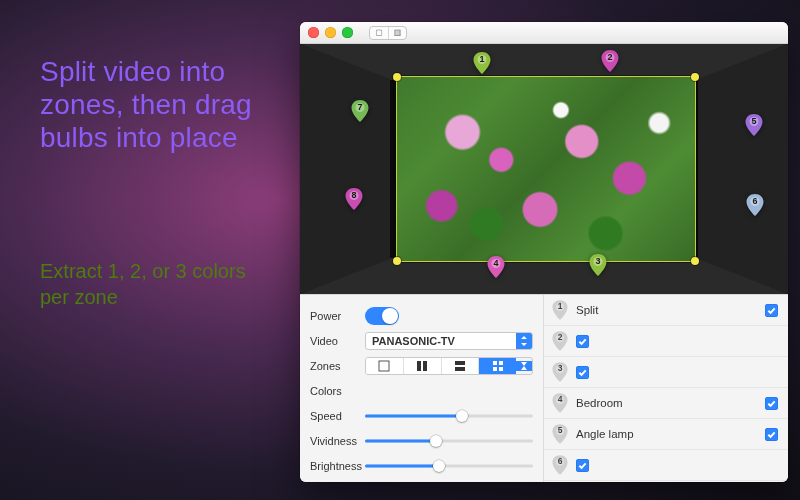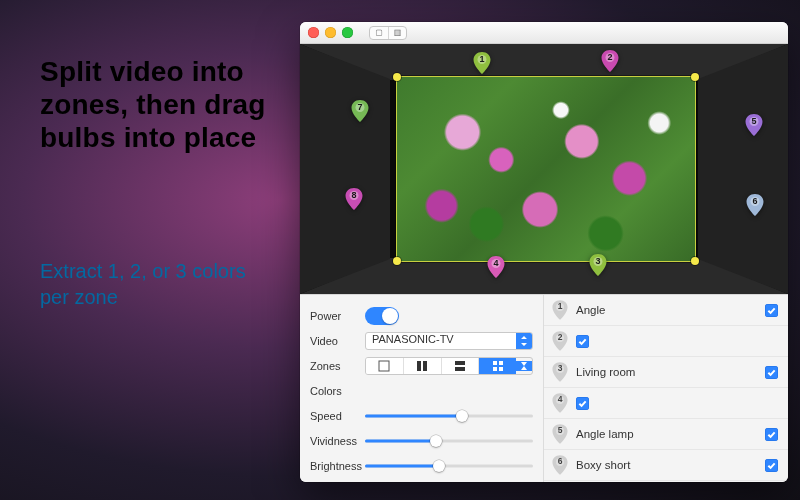--- a/index.html
+++ b/index.html
@@ -6,31 +6,31 @@
   html, body { width: 800px; height: 500px; overflow: hidden; font-family: -apple-system, "Helvetica Neue", Arial, sans-serif; }
   body {
     background: radial-gradient(ellipse at 35% 40%, #8d3e7a 0%, #4b2a52 35%, #201a2c 65%, #121017 100%);
   }
 
   
   .caption-hero {
     position: absolute;
     left: 40px; top: 55px;
     width: 240px;
-    color: #000000;
+    color: #8b5cf6;
     font-size: 28px;
-    font-weight: 700;
+    font-weight: 400;
     line-height: 1.18;
     letter-spacing: .2px;
   }
   .caption-sub {
     position: absolute;
     left: 40px; top: 258px;
     width: 230px;
-    color: #0369a1;
+    color: #4d7c0f;
     font-size: 20px;
     font-weight: 300;
     line-height: 1.3;
   }
 
   
   .window {
     position: absolute;
     left: 300px; top: 22px;
     width: 488px; height: 460px;
@@ -149,23 +149,23 @@
     background:#2f86ff;
   }
   .toggle::after{
     content:""; position:absolute; right:1px; top:1px;
     width:16px; height:16px; border-radius:50%; background:#fff;
     box-shadow:0 1px 2px rgba(0,0,0,.25);
   }
 
   
   .mac-select {
-    display:flex; align-items:flex-start; width:100%;
+    display:flex; align-items:center; width:100%;
     height:18px; border:1px solid #c9c9c9; border-radius:3px;
-    background:#fff; font-size:11px; overflow:hidden;
+    background:#fff; font-size:11px; overflow:hidden;font-weight:bold;
   }
   .mac-select .val { flex:1; padding:0 6px; white-space:nowrap; overflow:hidden; text-overflow:ellipsis; }
   .mac-select .arrow {
     width:16px; height:100%;
     background:#2f86ff; display:flex; align-items:center; justify-content:center;
   }
   .mac-select .arrow svg { width:8px; height:10px; fill:#fff; }
 
   
   .zone-picker {
@@ -405,21 +405,21 @@
           </div>
       </div>
     </div>
 
     <div class="bulblist" id="bulblist">
         <div class="bulb-row">
           <div class="pin-mini"><svg viewBox="0 0 18 22">
               <path d="M9 0C4 0 .5 3.4.5 7.8c0 5.6 7.1 13 8.1 14 .2.2.6.2.8 0 1-1 8.1-8.4 8.1-14C17.5 3.4 14 0 9 0z" fill="#cfcfcf"></path>
               <circle cx="9" cy="7.5" r="4.5" fill="rgba(255,255,255,.35)"></circle>
             </svg><div class="n">1</div></div>
-          <div class="name">Angle</div>
+          <div class="name">Split</div>
           <div class="chk">
             <svg viewBox="0 0 10 10">
               <path d="M1.5 5.2 4 7.7l4.5-5"></path>
             </svg>
           </div>
         </div>
         <div class="bulb-row">
           <div class="pin-mini"><svg viewBox="0 0 18 22">
               <path d="M9 0C4 0 .5 3.4.5 7.8c0 5.6 7.1 13 8.1 14 .2.2.6.2.8 0 1-1 8.1-8.4 8.1-14C17.5 3.4 14 0 9 0z" fill="#cfcfcf"></path>
               <circle cx="9" cy="7.5" r="4.5" fill="rgba(255,255,255,.35)"></circle>
@@ -428,32 +428,32 @@
             <svg viewBox="0 0 10 10">
               <path d="M1.5 5.2 4 7.7l4.5-5"></path>
             </svg>
           </div>
         </div>
         <div class="bulb-row">
           <div class="pin-mini"><svg viewBox="0 0 18 22">
               <path d="M9 0C4 0 .5 3.4.5 7.8c0 5.6 7.1 13 8.1 14 .2.2.6.2.8 0 1-1 8.1-8.4 8.1-14C17.5 3.4 14 0 9 0z" fill="#cfcfcf"></path>
               <circle cx="9" cy="7.5" r="4.5" fill="rgba(255,255,255,.35)"></circle>
             </svg><div class="n">3</div></div>
-          <div class="name">Living room</div>
           <div class="chk">
             <svg viewBox="0 0 10 10">
               <path d="M1.5 5.2 4 7.7l4.5-5"></path>
             </svg>
           </div>
         </div>
         <div class="bulb-row">
           <div class="pin-mini"><svg viewBox="0 0 18 22">
               <path d="M9 0C4 0 .5 3.4.5 7.8c0 5.6 7.1 13 8.1 14 .2.2.6.2.8 0 1-1 8.1-8.4 8.1-14C17.5 3.4 14 0 9 0z" fill="#cfcfcf"></path>
               <circle cx="9" cy="7.5" r="4.5" fill="rgba(255,255,255,.35)"></circle>
             </svg><div class="n">4</div></div>
+          <div class="name">Bedroom</div>
           <div class="chk">
             <svg viewBox="0 0 10 10">
               <path d="M1.5 5.2 4 7.7l4.5-5"></path>
             </svg>
           </div>
         </div>
         <div class="bulb-row">
           <div class="pin-mini"><svg viewBox="0 0 18 22">
               <path d="M9 0C4 0 .5 3.4.5 7.8c0 5.6 7.1 13 8.1 14 .2.2.6.2.8 0 1-1 8.1-8.4 8.1-14C17.5 3.4 14 0 9 0z" fill="#cfcfcf"></path>
               <circle cx="9" cy="7.5" r="4.5" fill="rgba(255,255,255,.35)"></circle>
@@ -463,21 +463,20 @@
             <svg viewBox="0 0 10 10">
               <path d="M1.5 5.2 4 7.7l4.5-5"></path>
             </svg>
           </div>
         </div>
         <div class="bulb-row">
           <div class="pin-mini"><svg viewBox="0 0 18 22">
               <path d="M9 0C4 0 .5 3.4.5 7.8c0 5.6 7.1 13 8.1 14 .2.2.6.2.8 0 1-1 8.1-8.4 8.1-14C17.5 3.4 14 0 9 0z" fill="#cfcfcf"></path>
               <circle cx="9" cy="7.5" r="4.5" fill="rgba(255,255,255,.35)"></circle>
             </svg><div class="n">6</div></div>
-          <div class="name">Boxy short</div>
           <div class="chk">
             <svg viewBox="0 0 10 10">
               <path d="M1.5 5.2 4 7.7l4.5-5"></path>
             </svg>
           </div>
         </div>
       </div>
   </div>
 
 </div>

